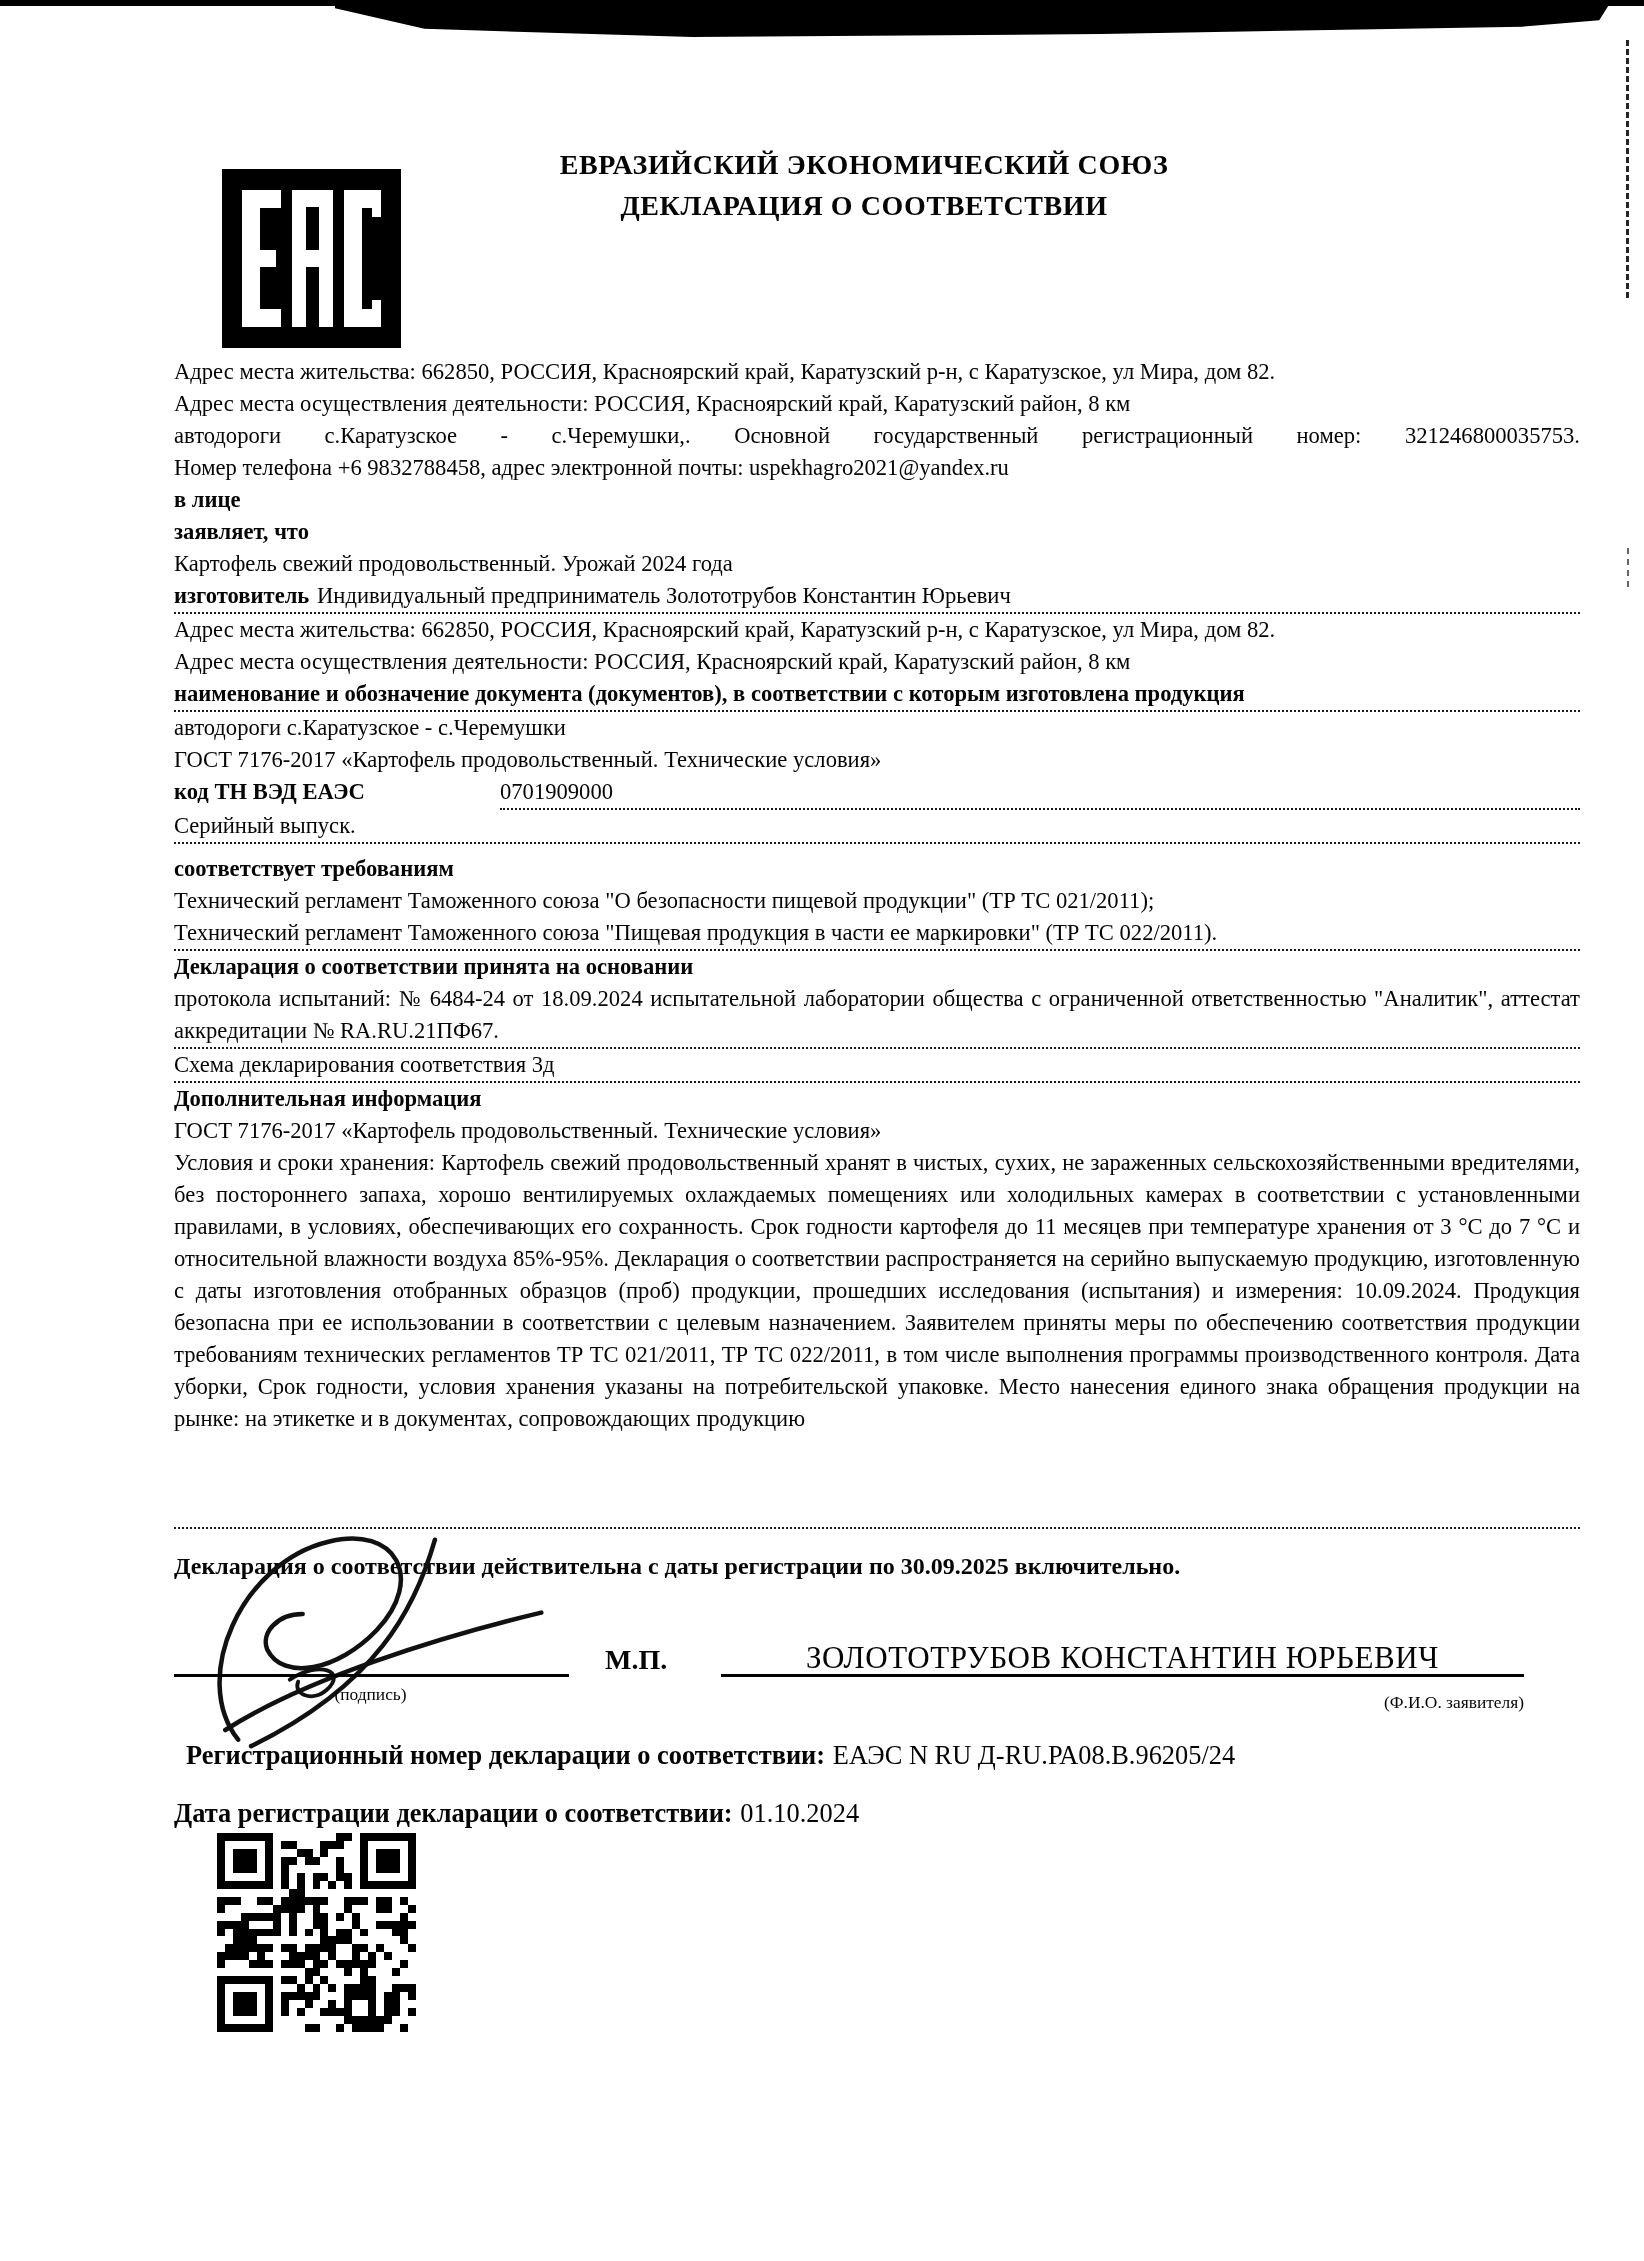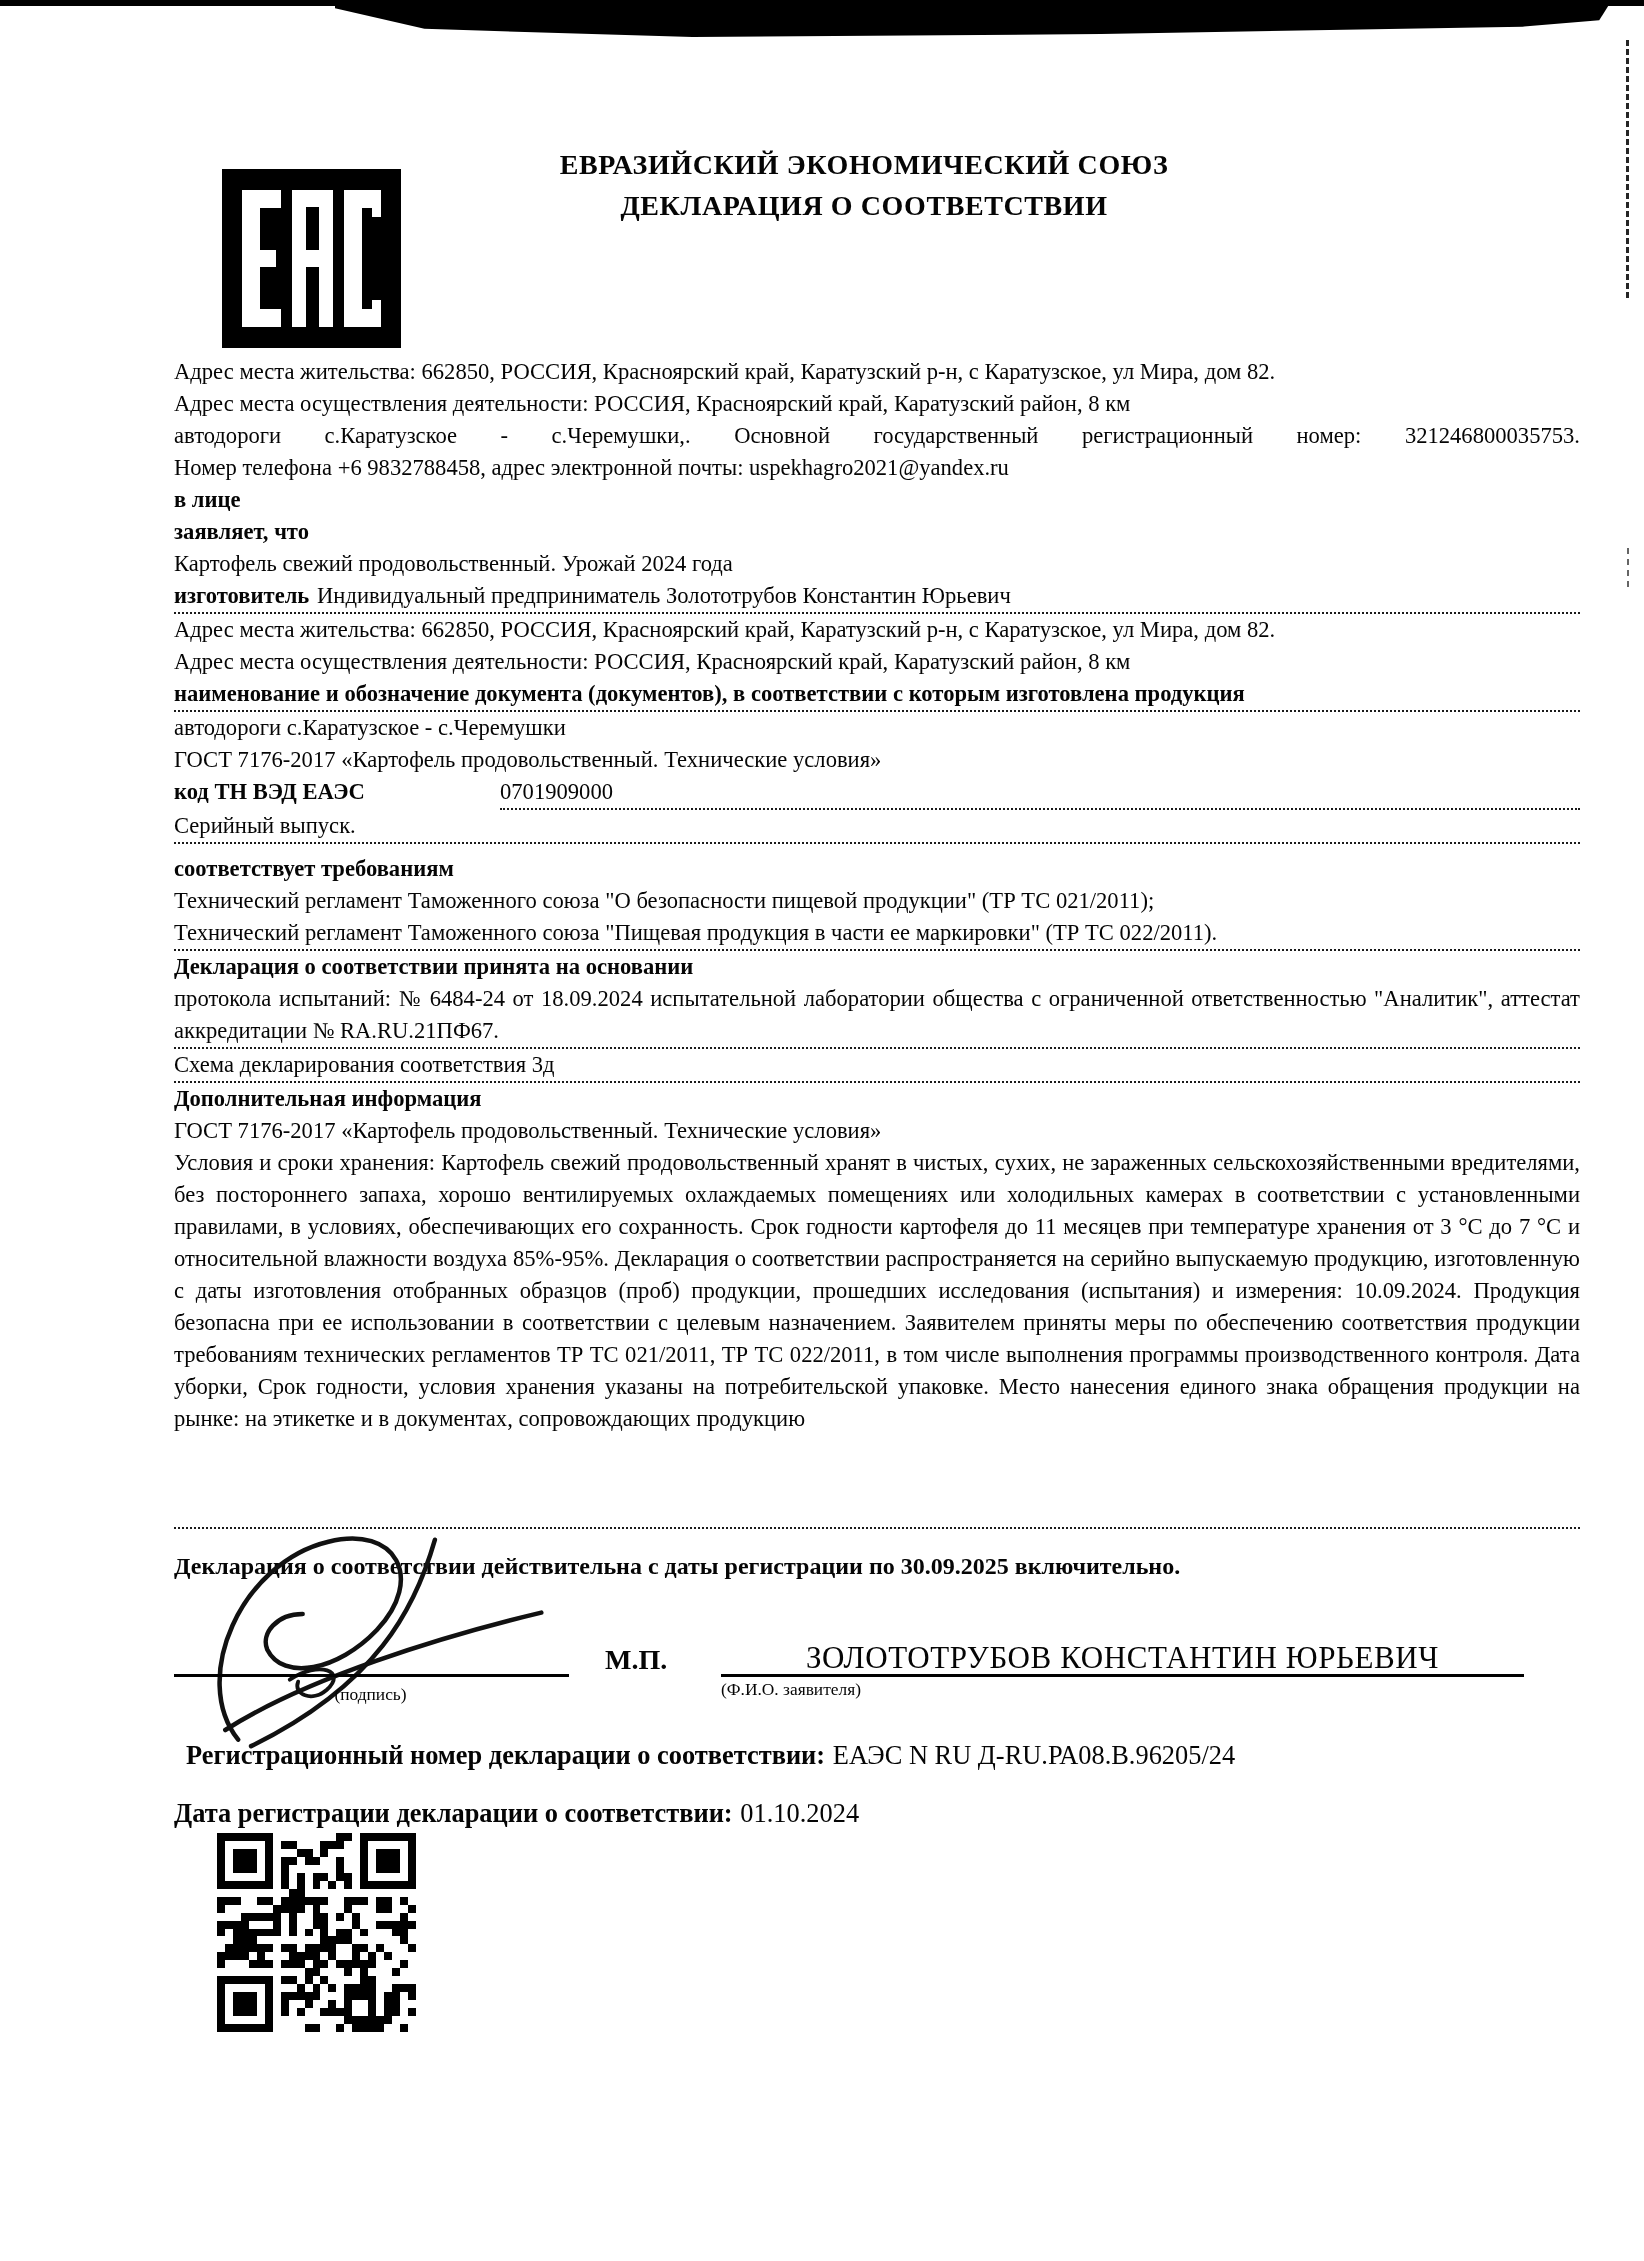--- a/index.html
+++ b/index.html
@@ -54,21 +54,21 @@
     font-size:22.6px;
   }
   .sep-dotted{border-top:2.6px dotted #1a1a1a;width:100%;height:0;}
   .validity{position:absolute;left:0;top:26px;font-weight:bold;font-size:24px;}
   .sign-svg{position:absolute;left:-9.7px;top:-9.7px;width:445px;height:239px;}
   .sig-line-left{position:absolute;left:0;top:147px;width:395px;height:3.2px;background:#000;}
   .sig-line-right{position:absolute;left:547px;top:147px;width:803px;height:3.2px;background:#000;}
   .cap-sign{position:absolute;left:90px;top:157px;width:213px;text-align:center;font-size:17.4px;}
   .mp{position:absolute;left:431px;top:117px;font-size:28px;font-weight:bold;}
   .fio-name{position:absolute;left:547px;top:113px;width:803px;text-align:center;font-size:31px;letter-spacing:0.6px;}
-  .cap-fio{position:absolute;left:547px;top:152px;width:803px;text-align:left;font-size:17.4px;}
+  .cap-fio{position:absolute;left:547px;top:165px;width:803px;text-align:right;font-size:17.4px;}
   .reg1{position:absolute;left:12px;top:213px;font-size:26.4px;}
   .reg2{position:absolute;left:0;top:254px;font-size:26.4px;margin-top:17px;}
   .reg1 .lbl,.reg2 .lbl{font-size:26.4px;}
   .qr{position:absolute;left:43px;top:306px;width:199px;height:199px;}
 </style>
 </head>
 <body>
 
 <div class="page">
 

